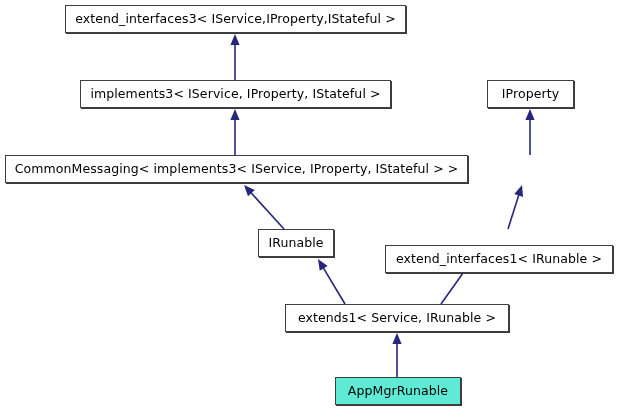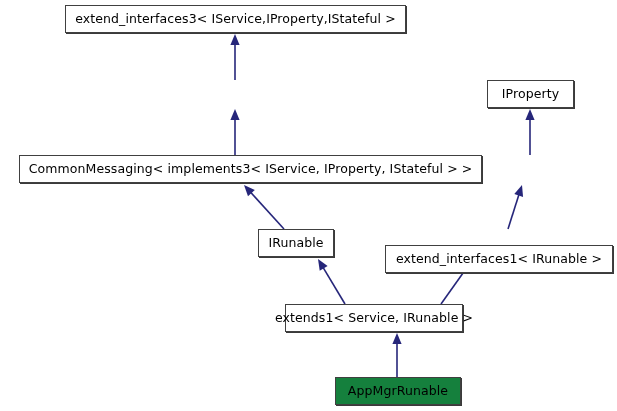--- a/index.html
+++ b/index.html
@@ -33,21 +33,21 @@
     font-size: 12.5px;
     line-height: 1;
     display: flex;
     align-items: center;
     justify-content: center;
     white-space: nowrap;
     letter-spacing: 0.1px;
     box-shadow: 1px 1px 0 0 #3a3a3a;
   }
   .uml-node.highlighted {
-    background: #15803d;
+    background: #5eead4;
   }
   .uml-node .node-label {
     display: block;
     padding: 0 6px;
     text-align: center;
   }
 </style>
 </head>
 <body>
 
@@ -82,31 +82,34 @@
         <polygon points="473,259 470.3740328430562,270.63031798751234 462.87644385702373,265.2986991530003" fill="#26267a"></polygon>
       </g>
       <g>
         <line x1="397" y1="377" x2="397" y2="342.5" stroke="#26267a" stroke-width="1.6"></line>
         <polygon points="397,333 401.6,344 392.4,344" fill="#26267a"></polygon>
       </g>
     </svg>
 <div class="uml-node" style="left: 65px; top: 5px; width: 341px; height: 28px;">
       <span class="node-label">extend_interfaces3&lt; IService,IProperty,IStateful &gt;</span>
     </div>
+    <div class="uml-node" style="left: 80px; top: 80px; width: 311px; height: 28px;">
+      <span class="node-label">implements3&lt; IService, IProperty, IStateful &gt;</span>
+    </div>
     <div class="uml-node" style="left: 487px; top: 80px; width: 87px; height: 28px;">
       <span class="node-label">IProperty</span>
     </div>
-    <div class="uml-node" style="left: 19px; top: 155px; width: 463px; height: 28px;">
+    <div class="uml-node" style="left: 5px; top: 155px; width: 463px; height: 28px;">
       <span class="node-label">CommonMessaging&lt; implements3&lt; IService, IProperty, IStateful &gt; &gt;</span>
     </div>
     <div class="uml-node" style="left: 258px; top: 229px; width: 76px; height: 28px;">
       <span class="node-label">IRunable</span>
     </div>
     <div class="uml-node" style="left: 385px; top: 229px; width: 228px; height: 28px; margin-top: 16px;">
       <span class="node-label">extend_interfaces1&lt; IRunable &gt;</span>
     </div>
-    <div class="uml-node" style="left: 285px; top: 304px; width: 178px; height: 28px;">
+    <div class="uml-node" style="left: 285px; top: 304px; width: 224px; height: 28px;">
       <span class="node-label">extends1&lt; Service, IRunable &gt;</span>
     </div>
     <div class="uml-node highlighted" style="left: 335px; top: 377px; width: 126px; height: 28px;">
       <span class="node-label">AppMgrRunable</span>
     </div>
   </div>
 
 </body></html>

